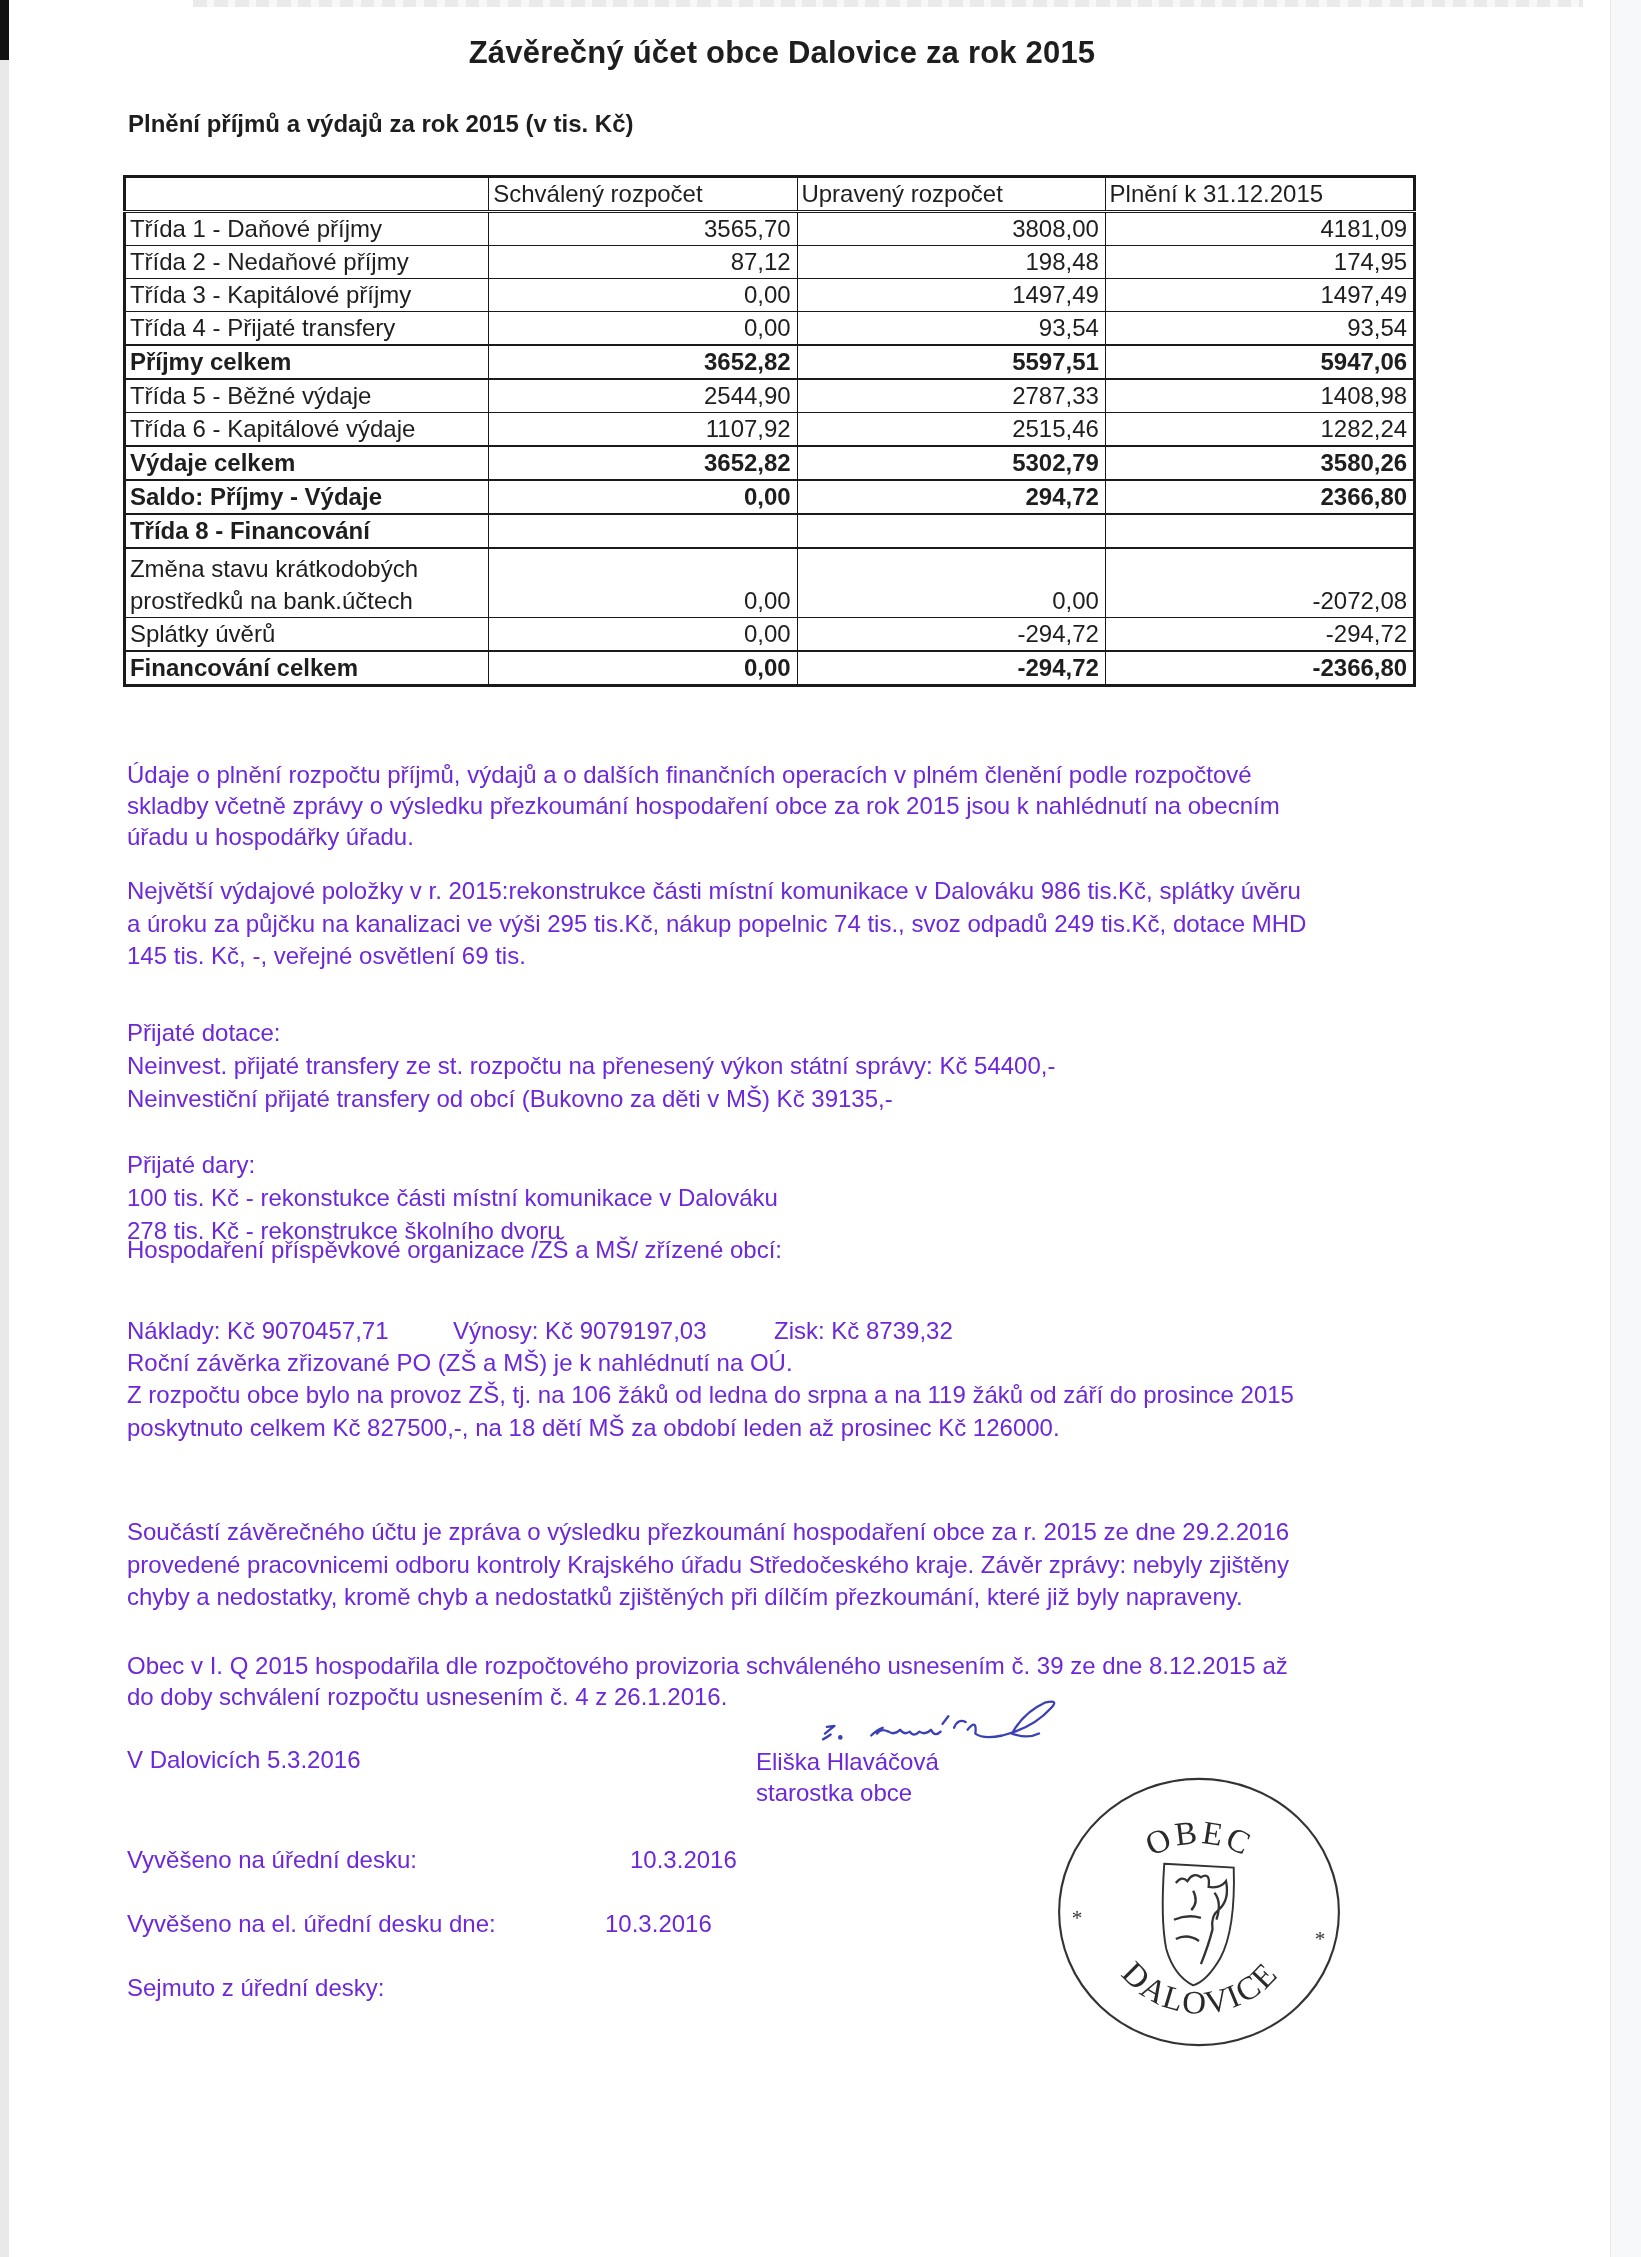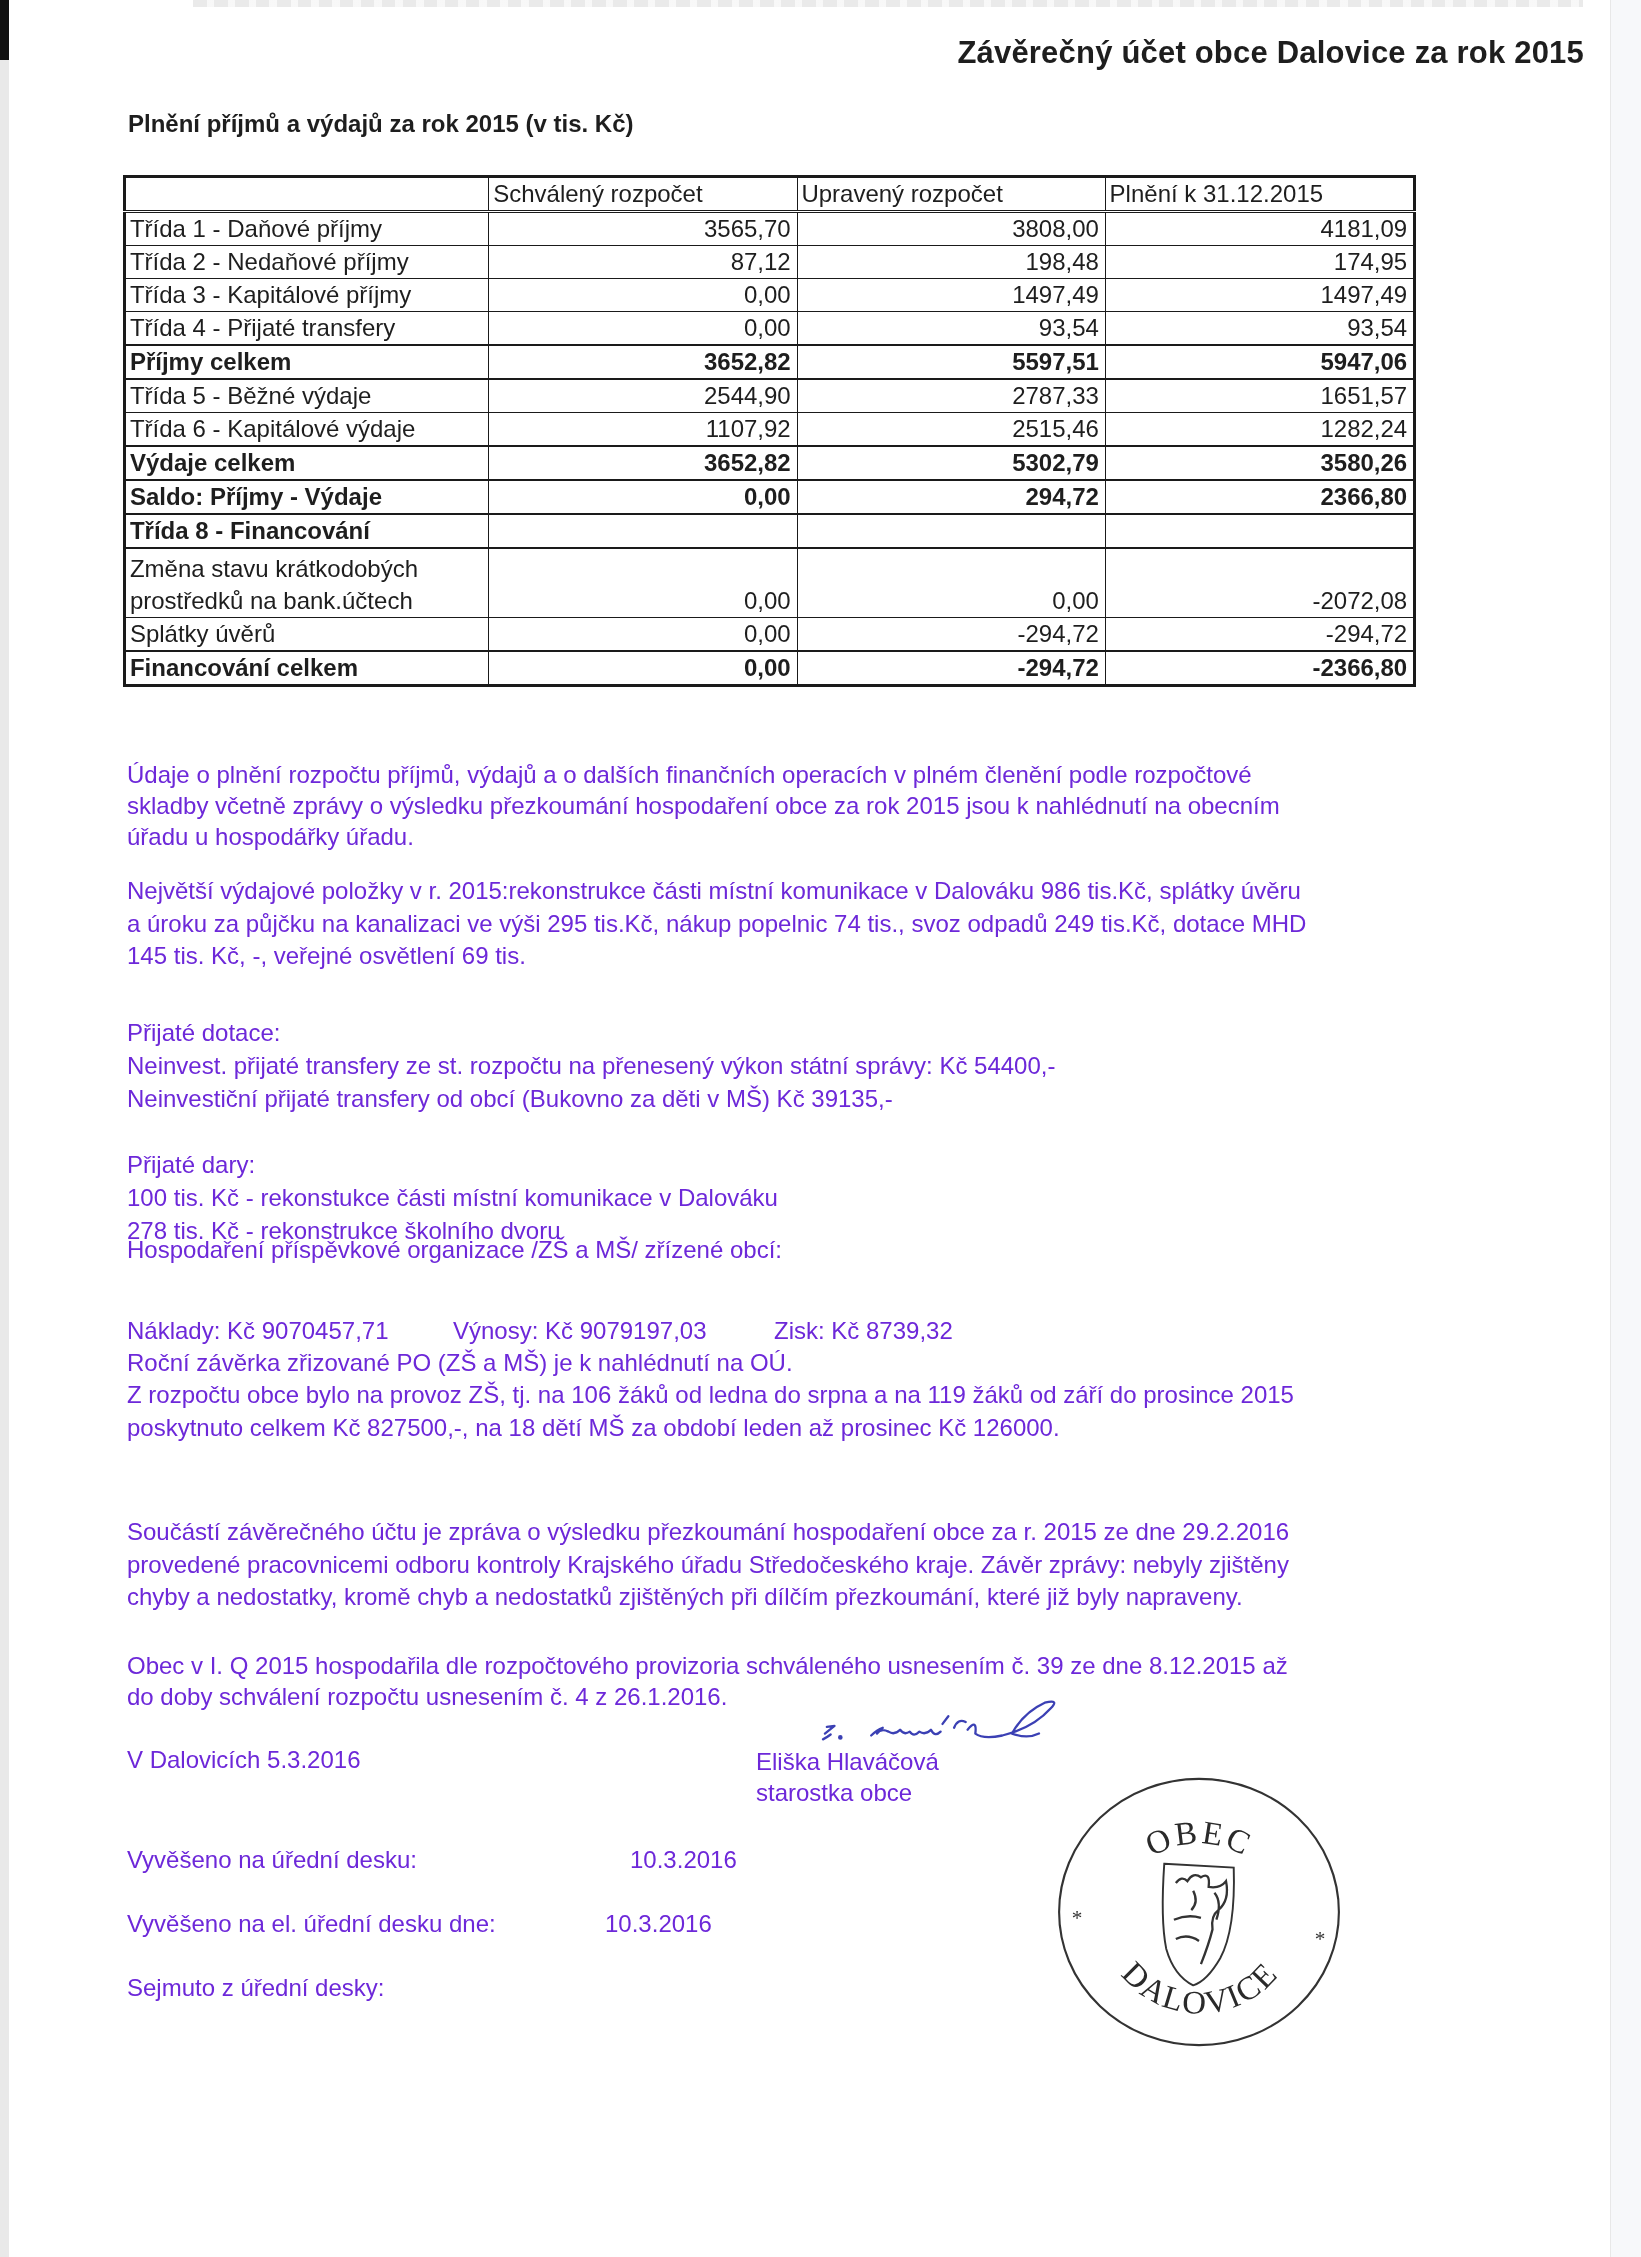--- a/index.html
+++ b/index.html
@@ -7,22 +7,22 @@
     width: 1641px; height: 2257px; position: relative; overflow: hidden;
     background: #ffffff;
     font-family: "Liberation Sans", sans-serif; color: #1e1e1e;
   }
   .scan-left-mark { position: absolute; left: 0; top: 0; width: 8.7px; height: 60px; background: #111; }
   .scan-left-strip { position: absolute; left: 0; top: 60px; width: 8.7px; height: 2198px; background: #e9e9e9; }
   .scan-right-strip { position: absolute; left: 1610px; top: 0; width: 32px; height: 2257px; background: #f7f8fa; border-left: 1px solid #e8e8e8; }
   .scan-top-bleed { position: absolute; left: 193px; top: 0; width: 1390px; height: 6.8px;
     background: repeating-linear-gradient(90deg, #dcdcdc 0 13.5px, #f3f3f3 13.5px 21px); opacity: .6; }
 
-  .title { position: absolute; left: 0; width: 1564px; top: 35px; text-align: right;
-    font-weight: bold; font-size: 31px; letter-spacing: 0.2px; padding-left: 0; margin-left: 20px; }
+  .title { position: absolute; left: 0; width: 1564px; top: 35px; text-align: center;
+    font-weight: bold; font-size: 31px; letter-spacing: 0.2px; padding-left: 0; }
   .title span { position: relative; left: 0px; }
   .subtitle { position: absolute; left: 128px; top: 110px; font-weight: bold; font-size: 24px; }
 
   table.budget { position: absolute; left: 123px; top: 175px; width: 1293px;
     border-collapse: collapse; border: 3.9px solid #1a1a1a; font-size: 24px; }
   table.budget td { border: 1.4px solid #1a1a1a; padding: 0 3.9px; height: 32px; line-height: 32px; white-space: nowrap; }
   table.budget tr.head td { border-bottom: 3.9px double #1a1a1a; height: 31px; }
   table.budget td.c0 { width: 335px; text-align: left; }
   table.budget td.num { text-align: right; width: 281px; padding-right: 5.8px; }
   table.budget tr.bold td { font-weight: bold; border-top: 2.9px solid #1a1a1a; border-bottom: 2.9px solid #1a1a1a; }
@@ -81,21 +81,21 @@
   <tr class="bold">
     <td class="c0">Příjmy celkem</td>
     <td class="num">3652,82</td>
     <td class="num">5597,51</td>
     <td class="num">5947,06</td>
   </tr>
   <tr>
     <td class="c0">Třída 5 - Běžné výdaje</td>
     <td class="num">2544,90</td>
     <td class="num">2787,33</td>
-    <td class="num">1651,57</td>
+    <td class="num">1408,98</td>
   </tr>
   <tr>
     <td class="c0">Třída 6 - Kapitálové výdaje</td>
     <td class="num">1107,92</td>
     <td class="num">2515,46</td>
     <td class="num">1282,24</td>
   </tr>
   <tr class="bold">
     <td class="c0">Výdaje celkem</td>
     <td class="num">3652,82</td>

